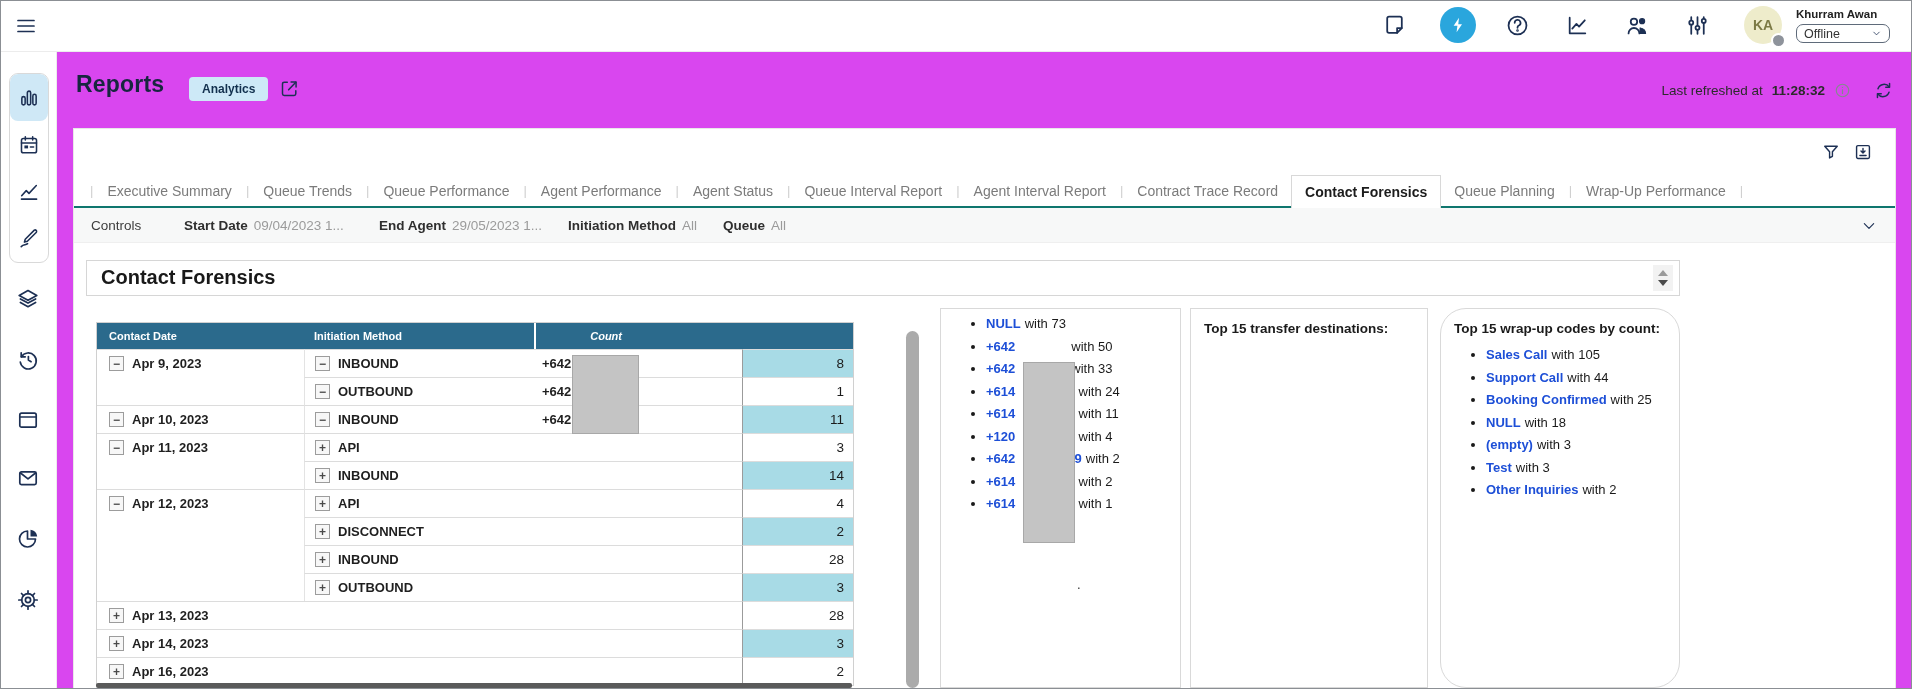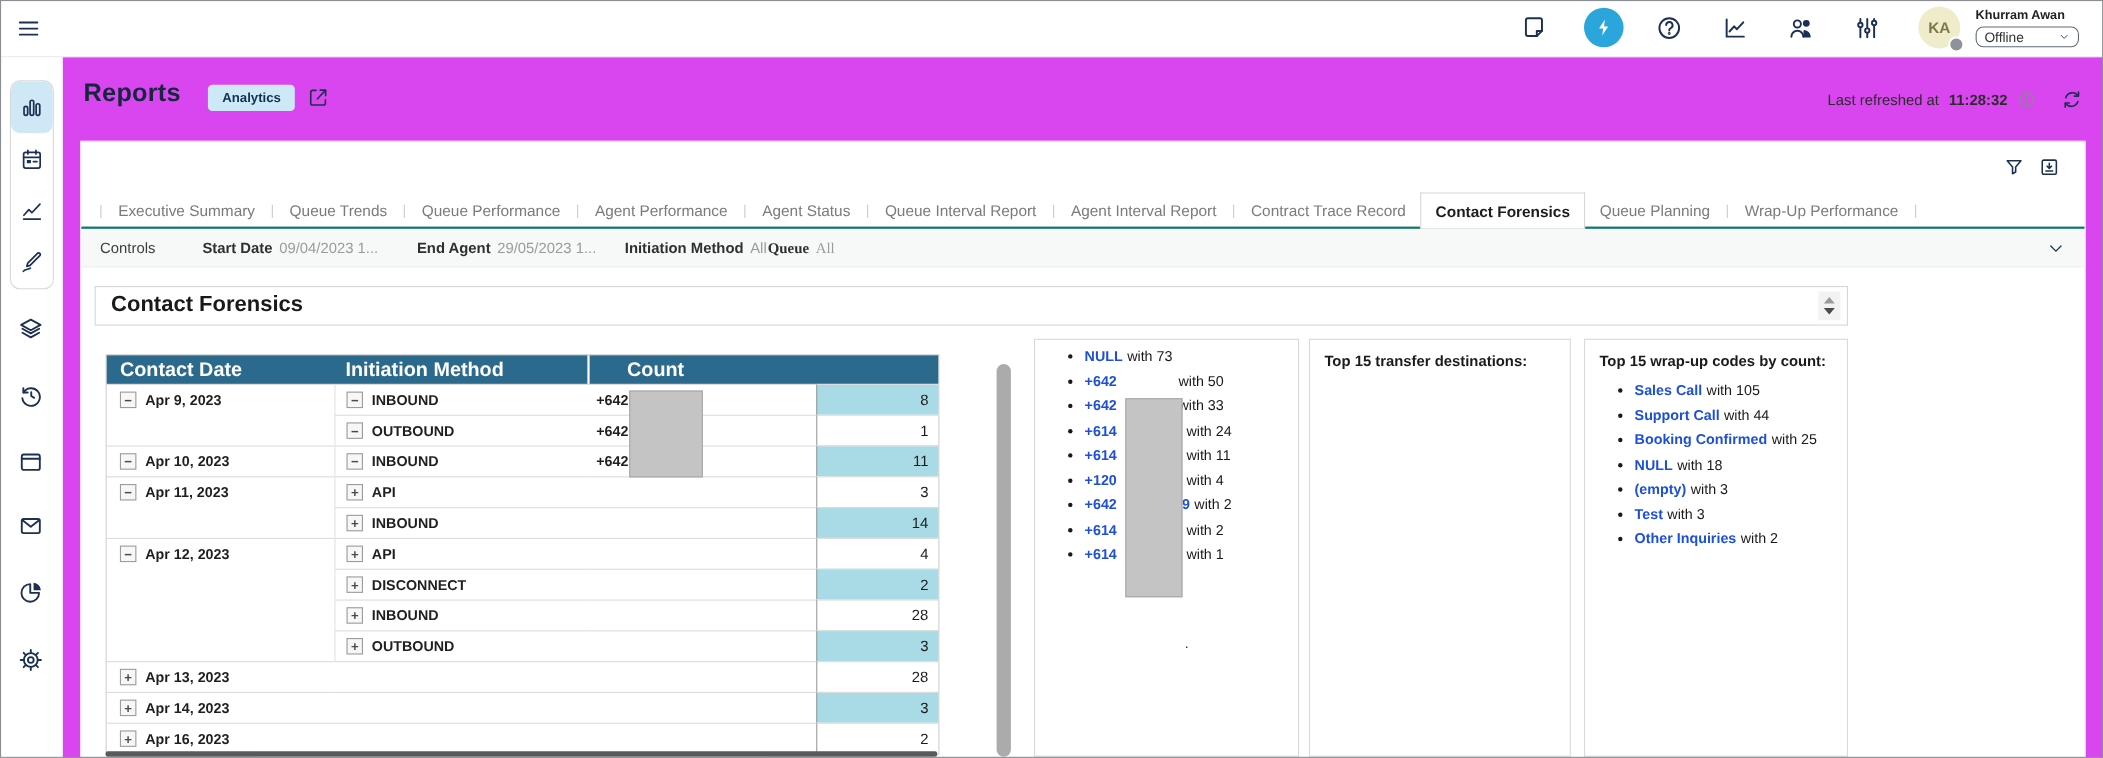--- a/index.html
+++ b/index.html
@@ -58,46 +58,46 @@
 
   
   .section-bar{position:absolute;left:12px;top:131px;width:1594px;height:36px;border:1px solid #d6d6d6;background:#fff;box-sizing:border-box;}
   .section-title{position:absolute;left:14px;top:5px;font-size:20px;font-weight:700;color:#191919;}
   .spinner{position:absolute;right:6px;top:4px;width:20px;height:26px;background:#f2f2f2;display:flex;flex-direction:column;align-items:center;justify-content:center;gap:4px;}
   .spin-up{width:0;height:0;border-left:5px solid transparent;border-right:5px solid transparent;border-bottom:6px solid #9a9a9a;cursor:pointer;}
   .spin-down{width:0;height:0;border-left:5px solid transparent;border-right:5px solid transparent;border-top:6px solid #4a4a4a;cursor:pointer;}
 
   
   .ctable{position:absolute;left:22px;top:193px;width:756px;border:1px solid #d0d0d0;box-sizing:content-box;background:#fff;}
-  .t-head{display:flex;height:26px;background:#2b6a8c;color:#fff;font-size:18px;font-weight:700;}
+  .t-head{display:flex;height:26px;background:#2b6a8c;color:#fff;font-size:11px;font-weight:700;}
   .t-head .hc{display:flex;align-items:center;box-sizing:border-box;}
   .hc.h-date{width:207px;padding-left:12px;}
   .hc.h-method{width:230px;padding-left:10px;}
   .hc.h-phone{width:208px;padding-left:8px;}
-  .hc.h-count{width:91px;justify-content:flex-end;padding-right:3px;border-left:2px solid #fff;}
+  .hc.h-count{width:91px;justify-content:flex-end;padding-right:3px;border-left:2px solid #fff;font-style:italic;}
   .t-row{display:flex;height:28px;font-size:13px;}
   .cell{display:flex;align-items:center;box-sizing:border-box;border-top:1px solid #dcdcdc;}
   .cell.nb{border-top:none;}
   .c-date{width:207px;padding-left:12px;font-weight:700;color:#1f1f1f;}
   .c-method{width:230px;padding-left:10px;font-weight:700;color:#1f1f1f;border-left:1px solid #e3e3e3;}
   .c-phone{width:208px;padding-left:8px;font-weight:700;color:#1f1f1f;}
   .c-merged{width:438px;}
   .c-count{width:111px;justify-content:flex-end;padding-right:9px;border-left:1px solid #9b9b9b;font-size:13.5px;color:#1c1c1c;}
   .c-count.hl{background:#a8dbe6;}
   .expander{display:inline-flex;width:13px;height:13px;border:1px solid #9c9c9c;background:#f7f7f7;color:#4a4a4a;
             font-size:12px;line-height:1;align-items:center;justify-content:center;margin-right:8px;flex:none;cursor:pointer;}
 
   .v-scroll{position:absolute;left:832px;top:202px;width:13px;height:357px;background:#ababab;border-radius:7px;cursor:grab;}
   .h-scroll{position:absolute;left:22px;top:554px;width:756px;height:5px;background:#5a5a5a;border-radius:2px;cursor:grab;}
 
   
   .panel{position:absolute;top:179px;height:380px;border:1px solid #d9d9d9;background:#fff;box-sizing:border-box;overflow:hidden;}
   .panel.callers{left:866px;width:241px;}
   .panel.transfers{left:1116px;width:238px;}
-  .panel.wrapups{left:1366px;width:240px;}
+  .panel.wrapups{left:1366px;width:240px;border-radius:26px;}
   .panel-title{padding:12px 12px 4px 13px;font-size:13.5px;font-weight:700;color:#1b1b1b;}
   .plist{margin:4px 0 0 0;padding-left:45px;font-size:13px;color:#1a1a1a;}
   .plist li{line-height:22.5px;}
   .plink{color:#1d4fd7;font-weight:700;text-decoration:none;cursor:pointer;text-align:center;}
   .ph-spacer{display:inline-block;width:52px;}
   .rest{margin-left:4px;}
   .stray-dot{position:absolute;left:136px;top:268px;font-size:13px;color:#333;}
 
   
   .redaction{position:absolute;background:#c4c4c4;border:1px solid #a8a8a8;box-sizing:border-box;z-index:3;}
@@ -306,21 +306,21 @@
     <div class="controls">
       <span class="controls-title">Controls</span>
       <span class="controls-chevron">
         <svg class="ic" width="16" height="16" viewBox="0 0 24 24">
             <path d="M5 8.5l7 7 7-7"></path>
           </svg>
       </span>
     <span class="filter" style="left: 110px;"><b>Start Date</b><span class="val">09/04/2023 1...</span></span>
         <span class="filter" style="left: 305px;"><b>End Agent</b><span class="val">29/05/2023 1...</span></span>
         <span class="filter" style="left: 494px;"><b>Initiation Method</b><span class="val">All</span></span>
-        <span class="filter" style="left: 624px; font-family: Liberation Serif, serif;"><b>Queue</b><span class="val">All</span></span>
+        <span class="filter" style="left: 649px;"><b>Queue</b><span class="val">All</span></span>
       </div>
 
     <div class="section-bar">
       <span class="section-title">Contact Forensics</span>
       <span class="spinner">
         <span class="spin-up"></span>
         <span class="spin-down"></span>
       </span>
     </div>
 

